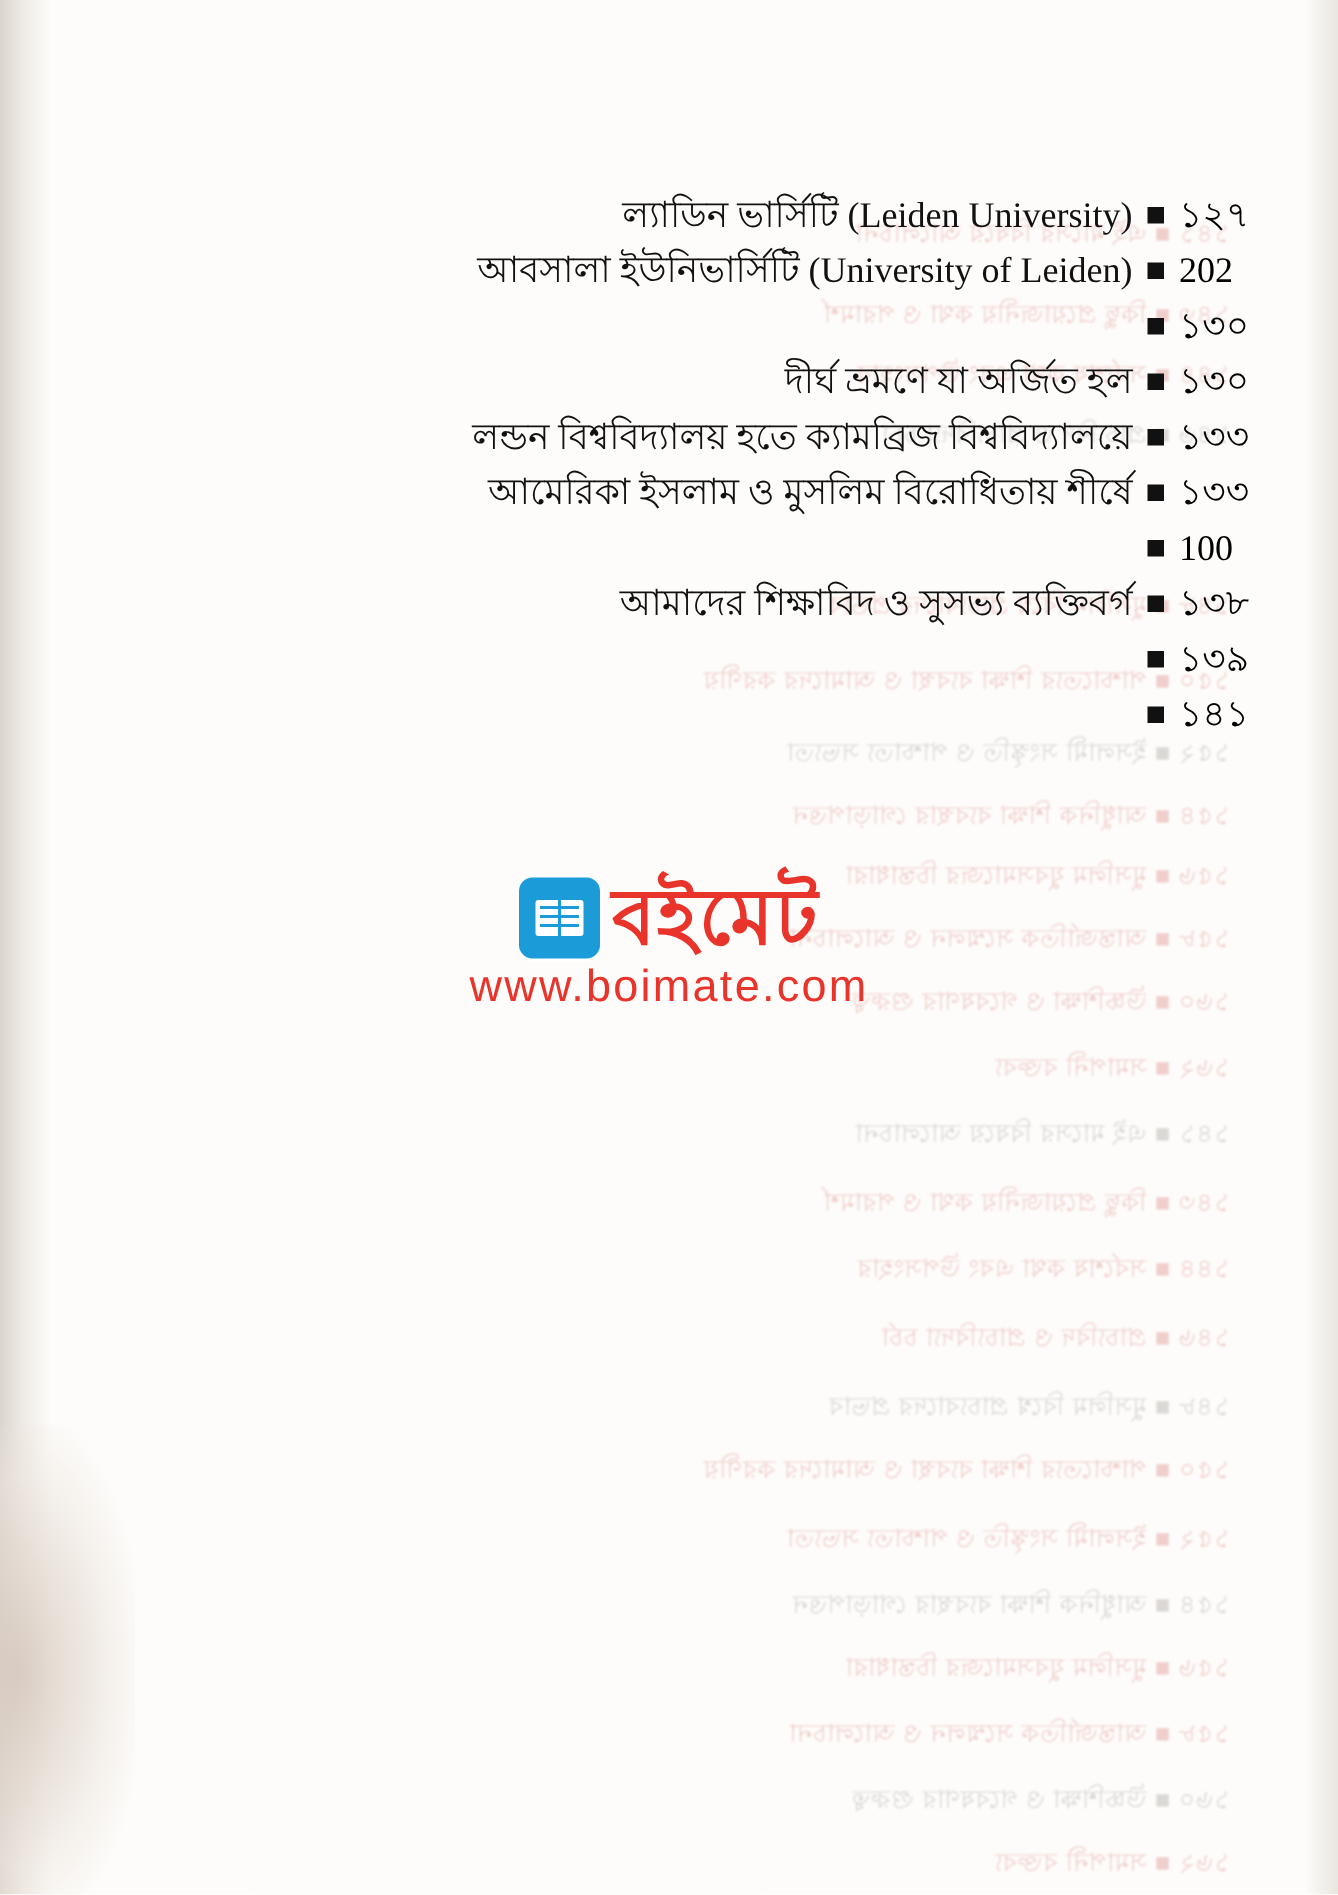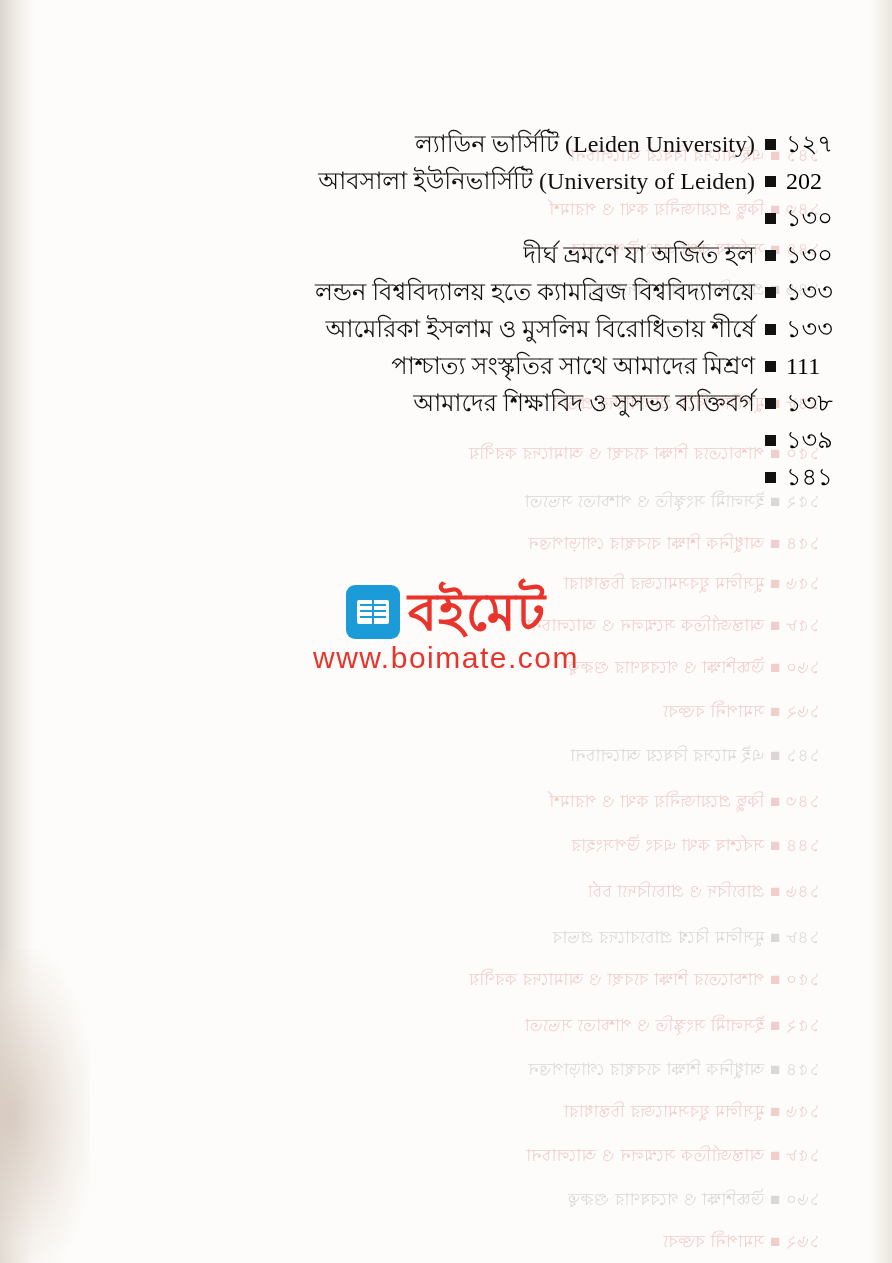--- a/index.html
+++ b/index.html
@@ -248,23 +248,22 @@
     </div>
 
     <div class="toc-row">
       <span class="toc-title">আমেরিকা ইসলাম ও মুসলিম বিরোধিতায় শীর্ষে</span>
       <span class="toc-marker"></span>
       <span class="toc-page">১৩৩</span>
     </div>
 
 
     <div class="toc-row">
-      <span class="toc-title">পাশ্চাত্য সংস্কৃতির সাথে আমাদের মিশ্রণ</span>
-      <span class="toc-marker"></span>
-      <span class="toc-page">111</span>
+      <span class="toc-marker"></span>
+      <span class="toc-page">100</span>
     </div>
 
     <div class="toc-row">
       <span class="toc-title">আমাদের শিক্ষাবিদ ও সুসভ্য ব্যক্তিবর্গ</span>
       <span class="toc-marker"></span>
       <span class="toc-page">১৩৮</span>
     </div>
 
     <div class="toc-row">
       <span class="toc-marker"></span>

